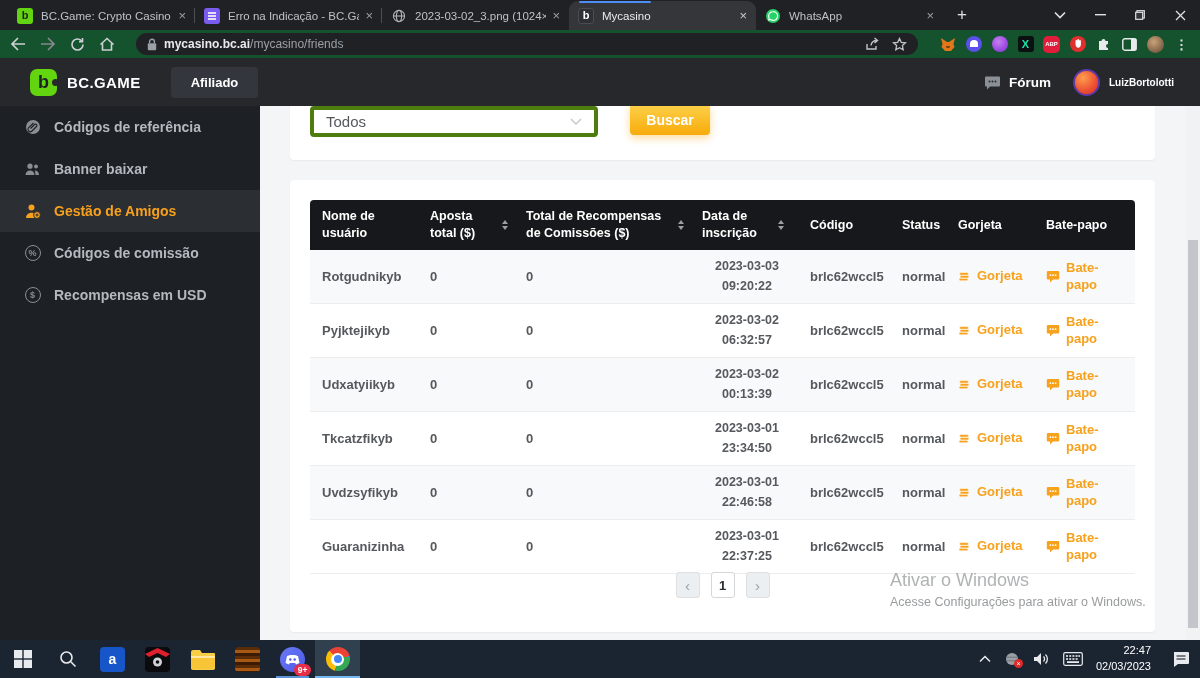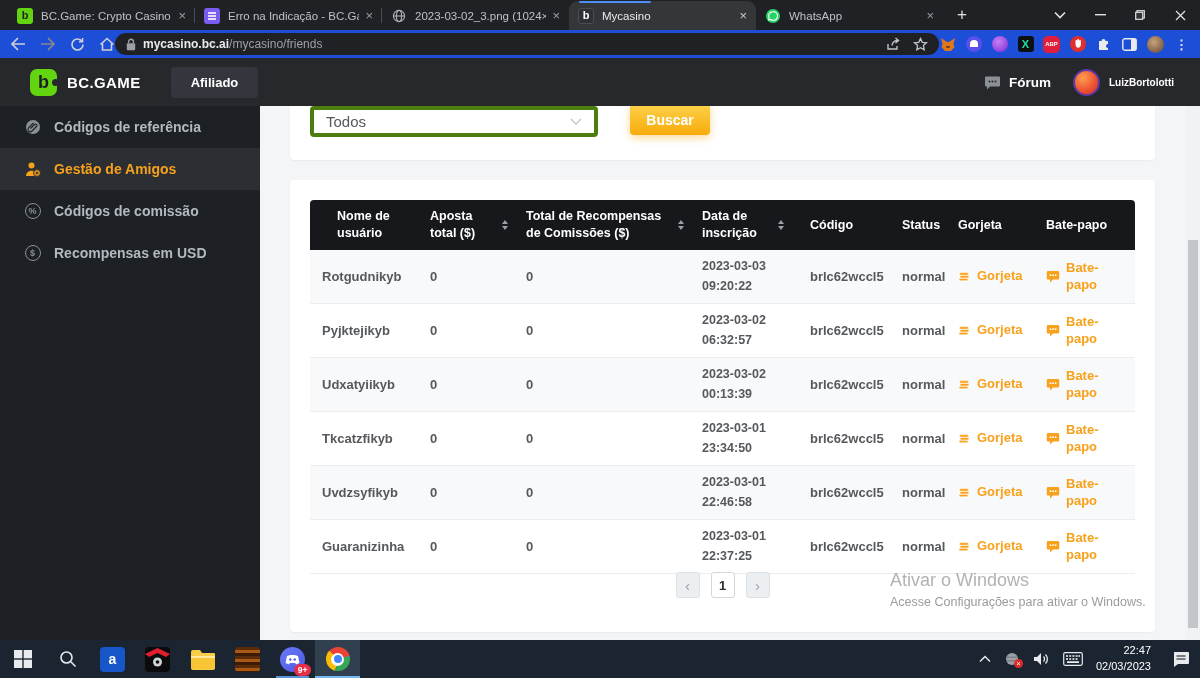--- a/index.html
+++ b/index.html
@@ -18,21 +18,21 @@
   .tab.active .close{ color:#c7cbd0; }
   .tab:not(.active)+.tab:not(.active)::before { content:""; position:absolute; left:-1px; top:7px; bottom:7px; width:1px; background:#4a4d51; }
   .loadbar { position:absolute; top:0; left:10px; width:72px; height:2px; background:#4d8df6; border-radius:2px; }
   .newtab { width:26px; height:26px; margin:0 0 2px 6px; display:flex; align-items:center; justify-content:center;
             color:#dfe1e5; font-size:17px; border-radius:50%; flex:none; }
   .win-controls { margin-left:auto; display:flex; align-items:center; height:30px; align-self:flex-start; }
   .win-btn { width:40px; height:30px; display:flex; align-items:center; justify-content:center; color:#dfe1e5; }
   .fv { border-radius:3px; width:16px; height:16px; display:flex; align-items:center; justify-content:center;
         font-weight:bold; font-size:11px; line-height:1; }
 
-  .toolbar { height:28px; background:#1d4ed8; display:flex; align-items:center; padding:0 10px; gap:0; }
+  .toolbar { height:28px; background:#14532d; display:flex; align-items:center; padding:0 10px; gap:21px; }
   .navicons { display:flex; align-items:center; gap:14px; }
   .omnibox { flex:1; height:22px; background:#202124; border-radius:11px; display:flex; align-items:center;
              padding:0 11px; gap:7px; min-width:0; }
   .url { font-size:12px; white-space:nowrap; overflow:hidden; flex:1; }
   .url .host { color:#e8eaed; font-weight:bold; }
   .url .path { color:#9aa0a6; }
   .ombtns { display:flex; gap:12px; align-items:center; }
   .extensions { display:flex; align-items:center; gap:9px; flex:none; }
   .ext { width:17px; height:17px; display:flex; align-items:center; justify-content:center; flex:none; }
 
@@ -73,30 +73,30 @@
   .select .chev { margin-left:auto; color:#c3c7cc; }
   .buscar { position:absolute; left:340px; top:12px; width:80px; height:31px; border:none; border-radius:4px;
             background:linear-gradient(#fdd14a, #f7ab0b); color:#fff; font-weight:bold; font-size:14px;
             box-shadow:0 3px 8px rgba(247,166,0,.4); font-family:inherit; }
 
   .table-card { left:30px; top:74px; width:865px; height:452px; padding:20px; }
   .thead { display:grid; grid-template-columns:108px 96px 176px 108px 92px 56px 88px auto;
            background:#17181b; border-radius:4px 4px 0 0; color:#fff; min-height:50px; align-items:center; }
   .th { display:flex; align-items:center; padding:0 6px 0 12px; font-size:12.5px; font-weight:bold; line-height:1.35; }
   .th .lbl { display:block; }
-  .w1{max-width:64px;margin-left:15px;} .w2{max-width:62px;} .w3{max-width:146px;} .w4{max-width:64px;}
+  .w1{max-width:64px;} .w2{max-width:62px;} .w3{max-width:146px;} .w4{max-width:64px;}
   .sort { display:flex; flex-direction:column; gap:2px; margin-left:12px; }
   .sort i { width:0; height:0; border-left:3.5px solid transparent; border-right:3.5px solid transparent; display:block; }
   .sort .up { border-bottom:4px solid #9b9fa6; }
   .sort .dn { border-top:4px solid #9b9fa6; }
   .trow { display:grid; grid-template-columns:108px 96px 176px 108px 92px 56px 88px auto; min-height:54px;
           align-items:center; border-bottom:1px solid #ededee; font-size:13px; color:#55585c; }
   .trow:nth-child(odd){ background:#f8f9fa; }
   .td { padding:0 6px 0 12px; font-weight:bold; }
-  .td.date { font-size:12.5px; line-height:1.55; }
+  .td.date { font-size:12.5px; line-height:1.55;text-align:center; }
   .link { color:#f7a11c; display:flex; align-items:center; gap:6px; font-weight:bold; }
   .link .txt { max-width:44px; line-height:1.3; }
   .pagination { position:absolute; left:0; right:0; top:392px; display:flex; justify-content:center; gap:11px; }
   .pg { width:24px; height:26px; display:flex; align-items:center; justify-content:center; border-radius:3px;
         font-size:15px; }
   .pg.arrow { background:#eceff1; border:1px solid #dde1e4; color:#9aa0a6; }
   .pg.num { background:#fff; border:1px solid #d4d7da; color:#2b2d30; font-weight:bold; font-size:13px; }
 
   .watermark { position:absolute; left:630px; top:464px; pointer-events:none; }
   .wm1 { font-size:18px; color:rgba(128,130,133,.62); }
@@ -335,20 +335,31 @@
 
     <aside class="sidebar">
       <div class="menu-item">
         <span class="mi">
             <svg width="16" height="16" viewBox="0 0 16 16">
               <circle cx="8" cy="8" r="7" fill="#8a8f96"></circle>
               <path d="M5.5 9.5l4-4a1.4 1.4 0 0 1 2 2l-4.5 4.5a2.3 2.3 0 0 1-3.3-3.3L8.5 4" fill="none" stroke="#1d2024" stroke-width="1.1"></path>
             </svg>
           </span>
         <span>Códigos de referência</span>
+      </div>
+      <div class="menu-item">
+        <span class="mi">
+            <svg width="17" height="14" viewBox="0 0 17 14">
+              <circle cx="6" cy="4.2" r="2.6" fill="#8a8f96"></circle>
+              <path d="M1.5 13c0-2.8 2-4.6 4.5-4.6S10.5 10.2 10.5 13z" fill="#8a8f96"></path>
+              <circle cx="12" cy="4.6" r="2" fill="#8a8f96"></circle>
+              <path d="M10.8 8.6c2.3 0 4.2 1.6 4.2 4.4h-3.4" fill="#8a8f96"></path>
+            </svg>
+          </span>
+        <span>Banner baixar</span>
       </div>
       <div class="menu-item active">
         <span class="mi">
             <svg width="17" height="16" viewBox="0 0 17 16">
               <circle cx="7.5" cy="4.5" r="3" fill="#f7a11c"></circle>
               <path d="M2 15c0-3.2 2.4-5.3 5.5-5.3S13 11.8 13 15z" fill="#f7a11c"></path>
               <circle cx="13" cy="12" r="3.4" fill="#f7a11c" stroke="#2b2e33" stroke-width="1"></circle>
               <path d="M13 10.4v3.2M11.4 12h3.2" stroke="#2b2e33" stroke-width="1.1"></path>
             </svg>
           </span>

